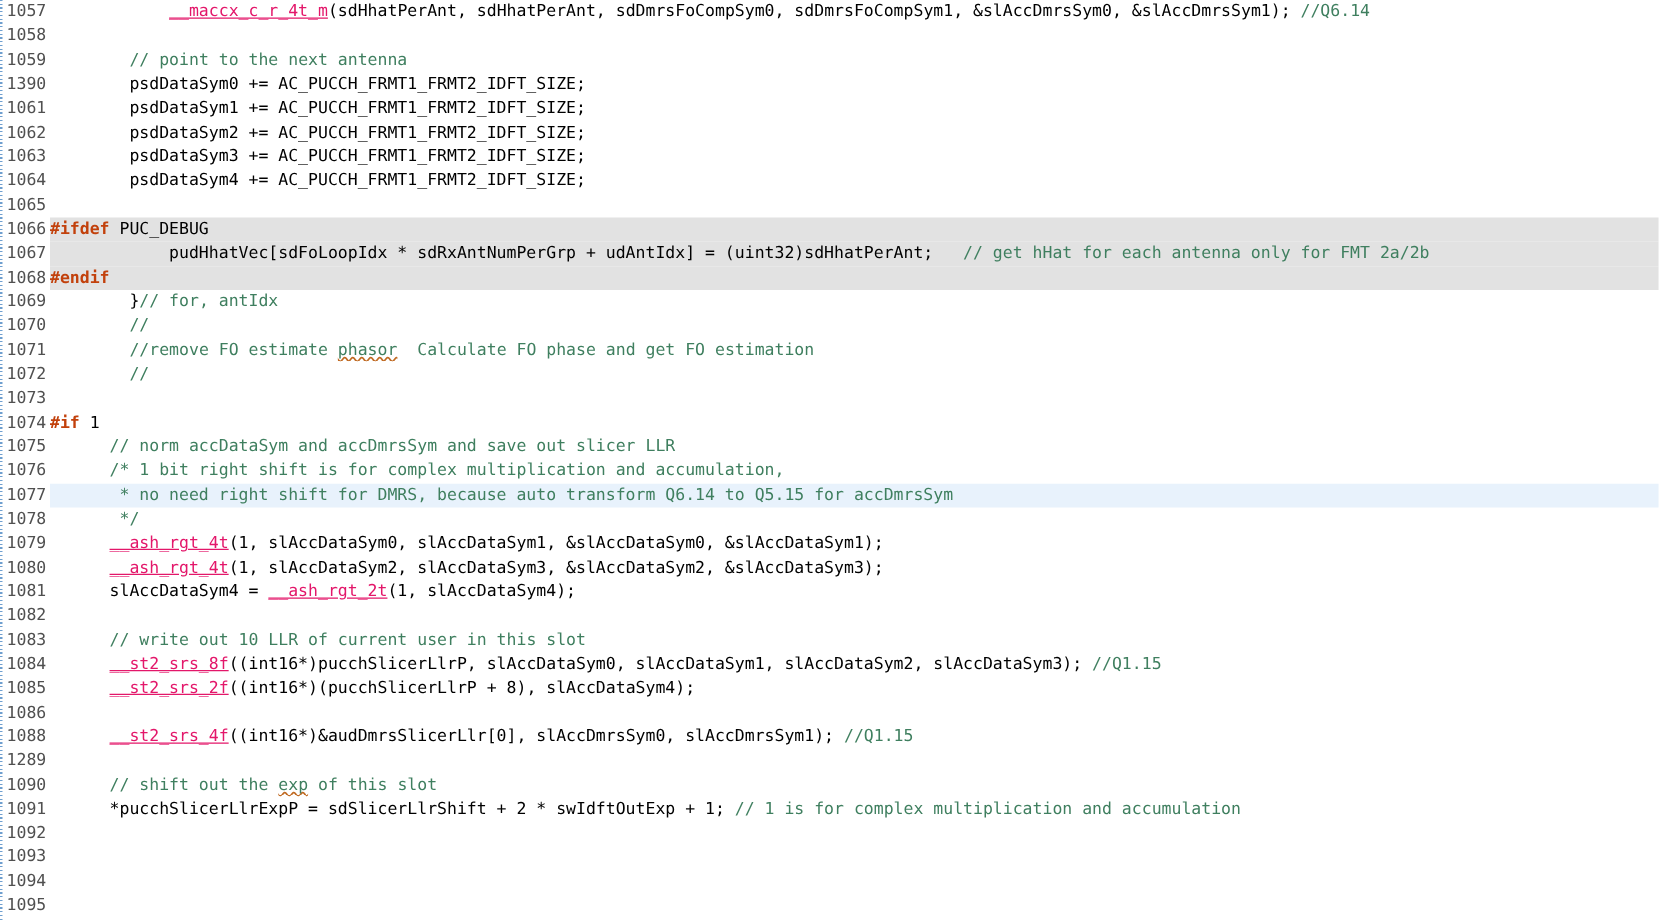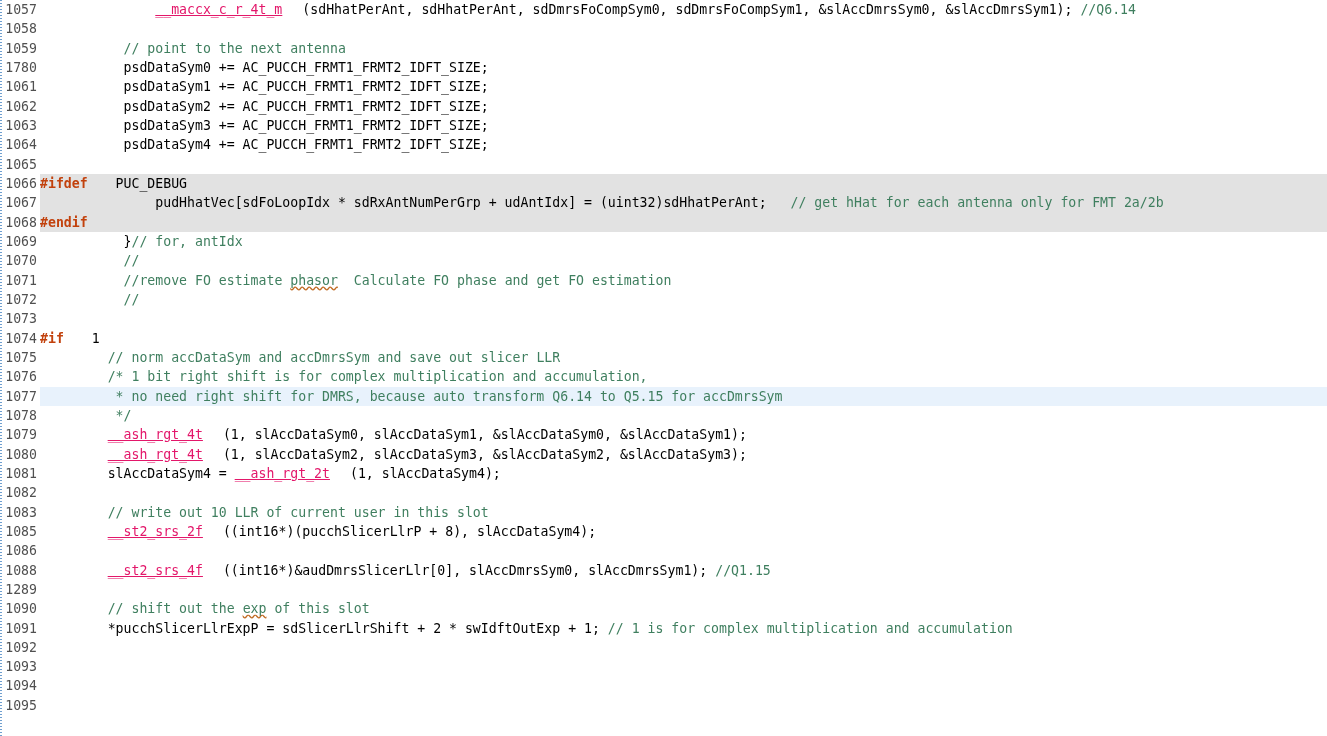--- a/index.html
+++ b/index.html
@@ -54,38 +54,38 @@
   .code {
     position:absolute;
     left:40px; top:0;
     z-index:2;
     color:#000000;
   }
   
   .cmt   { color:#3f7f5f; }
   .pre   { color:#c2410c; font-weight:bold; }
   .mac   { color:#e3176a; font-weight:normal; text-decoration:underline; }
-  .plain { color:#000000;padding-left:20px; }
+  .plain { color:#000000; }
   .sp {
     text-decoration:underline;
     text-decoration-style:wavy;
     text-decoration-color:#c06a22;
     text-decoration-skip-ink:none;
   }
 </style>
 </head>
 <body>
 
 <div id="editor">
   <div id="rail"></div>
   <div id="lines">
       <div class="row"><div class="band"></div><div class="gutter">1057</div><div class="code"><span class="plain">            </span><span class="mac">__maccx_c_r_4t_m</span><span class="plain">(sdHhatPerAnt, sdHhatPerAnt, sdDmrsFoCompSym0, sdDmrsFoCompSym1, &amp;slAccDmrsSym0, &amp;slAccDmrsSym1); </span><span class="cmt">//Q6.14</span></div></div>
       <div class="row"><div class="band"></div><div class="gutter">1058</div><div class="code"></div></div>
       <div class="row"><div class="band"></div><div class="gutter">1059</div><div class="code"><span class="plain">        </span><span class="cmt">// point to the next antenna</span></div></div>
-      <div class="row"><div class="band"></div><div class="gutter">1780</div><div class="code"><span class="plain">        psdDataSym0 += AC_PUCCH_FRMT1_FRMT2_IDFT_SIZE;</span></div></div>
+      <div class="row"><div class="band"></div><div class="gutter">1390</div><div class="code"><span class="plain">        psdDataSym0 += AC_PUCCH_FRMT1_FRMT2_IDFT_SIZE;</span></div></div>
       <div class="row"><div class="band"></div><div class="gutter">1061</div><div class="code"><span class="plain">        psdDataSym1 += AC_PUCCH_FRMT1_FRMT2_IDFT_SIZE;</span></div></div>
       <div class="row"><div class="band"></div><div class="gutter">1062</div><div class="code"><span class="plain">        psdDataSym2 += AC_PUCCH_FRMT1_FRMT2_IDFT_SIZE;</span></div></div>
       <div class="row"><div class="band"></div><div class="gutter">1063</div><div class="code"><span class="plain">        psdDataSym3 += AC_PUCCH_FRMT1_FRMT2_IDFT_SIZE;</span></div></div>
       <div class="row"><div class="band"></div><div class="gutter">1064</div><div class="code"><span class="plain">        psdDataSym4 += AC_PUCCH_FRMT1_FRMT2_IDFT_SIZE;</span></div></div>
       <div class="row"><div class="band"></div><div class="gutter">1065</div><div class="code"></div></div>
       <div class="row pp"><div class="band"></div><div class="gutter">1066</div><div class="code"><span class="pre">#ifdef</span><span class="plain"> PUC_DEBUG</span></div></div>
       <div class="row pp"><div class="band"></div><div class="gutter">1067</div><div class="code"><span class="plain">            pudHhatVec[sdFoLoopIdx * sdRxAntNumPerGrp + udAntIdx] = (uint32)sdHhatPerAnt;   </span><span class="cmt">// get hHat for each antenna only for FMT 2a/2b</span></div></div>
       <div class="row pp"><div class="band"></div><div class="gutter">1068</div><div class="code"><span class="pre">#endif</span></div></div>
       <div class="row"><div class="band"></div><div class="gutter">1069</div><div class="code"><span class="plain">        }</span><span class="cmt">// for, antIdx</span></div></div>
       <div class="row"><div class="band"></div><div class="gutter">1070</div><div class="code"><span class="plain">        </span><span class="cmt">//</span></div></div>
@@ -95,20 +95,21 @@
       <div class="row"><div class="band"></div><div class="gutter">1074</div><div class="code"><span class="pre">#if</span><span class="plain"> 1</span></div></div>
       <div class="row"><div class="band"></div><div class="gutter">1075</div><div class="code"><span class="plain">      </span><span class="cmt">// norm accDataSym and accDmrsSym and save out slicer LLR</span></div></div>
       <div class="row"><div class="band"></div><div class="gutter">1076</div><div class="code"><span class="plain">      </span><span class="cmt">/* 1 bit right shift is for complex multiplication and accumulation,</span></div></div>
       <div class="row cur"><div class="band"></div><div class="gutter">1077</div><div class="code"><span class="plain">       </span><span class="cmt">* no need right shift for DMRS, because auto transform Q6.14 to Q5.15 for accDmrsSym</span></div></div>
       <div class="row"><div class="band"></div><div class="gutter">1078</div><div class="code"><span class="plain">       </span><span class="cmt">*/</span></div></div>
       <div class="row"><div class="band"></div><div class="gutter">1079</div><div class="code"><span class="plain">      </span><span class="mac">__ash_rgt_4t</span><span class="plain">(1, slAccDataSym0, slAccDataSym1, &amp;slAccDataSym0, &amp;slAccDataSym1);</span></div></div>
       <div class="row"><div class="band"></div><div class="gutter">1080</div><div class="code"><span class="plain">      </span><span class="mac">__ash_rgt_4t</span><span class="plain">(1, slAccDataSym2, slAccDataSym3, &amp;slAccDataSym2, &amp;slAccDataSym3);</span></div></div>
       <div class="row"><div class="band"></div><div class="gutter">1081</div><div class="code"><span class="plain">      slAccDataSym4 = </span><span class="mac">__ash_rgt_2t</span><span class="plain">(1, slAccDataSym4);</span></div></div>
       <div class="row"><div class="band"></div><div class="gutter">1082</div><div class="code"></div></div>
       <div class="row"><div class="band"></div><div class="gutter">1083</div><div class="code"><span class="plain">      </span><span class="cmt">// write out 10 LLR of current user in this slot</span></div></div>
+      <div class="row"><div class="band"></div><div class="gutter">1084</div><div class="code"><span class="plain">      </span><span class="mac">__st2_srs_8f</span><span class="plain">((int16*)pucchSlicerLlrP, slAccDataSym0, slAccDataSym1, slAccDataSym2, slAccDataSym3); </span><span class="cmt">//Q1.15</span></div></div>
       <div class="row"><div class="band"></div><div class="gutter">1085</div><div class="code"><span class="plain">      </span><span class="mac">__st2_srs_2f</span><span class="plain">((int16*)(pucchSlicerLlrP + 8), slAccDataSym4);</span></div></div>
       <div class="row"><div class="band"></div><div class="gutter">1086</div><div class="code"></div></div>
       <div class="row"><div class="band"></div><div class="gutter">1088</div><div class="code"><span class="plain">      </span><span class="mac">__st2_srs_4f</span><span class="plain">((int16*)&amp;audDmrsSlicerLlr[0], slAccDmrsSym0, slAccDmrsSym1); </span><span class="cmt">//Q1.15</span></div></div>
       <div class="row"><div class="band"></div><div class="gutter">1289</div><div class="code"></div></div>
       <div class="row"><div class="band"></div><div class="gutter">1090</div><div class="code"><span class="plain">      </span><span class="cmt">// shift out the </span><span class="cmt sp">exp</span><span class="cmt"> of this slot</span></div></div>
       <div class="row"><div class="band"></div><div class="gutter">1091</div><div class="code"><span class="plain">      *pucchSlicerLlrExpP = sdSlicerLlrShift + 2 * swIdftOutExp + 1; </span><span class="cmt">// 1 is for complex multiplication and accumulation</span></div></div>
       <div class="row"><div class="band"></div><div class="gutter">1092</div><div class="code"></div></div>
       <div class="row"><div class="band"></div><div class="gutter">1093</div><div class="code"></div></div>
       <div class="row"><div class="band"></div><div class="gutter">1094</div><div class="code"></div></div>
       <div class="row"><div class="band"></div><div class="gutter">1095</div><div class="code"></div></div>

